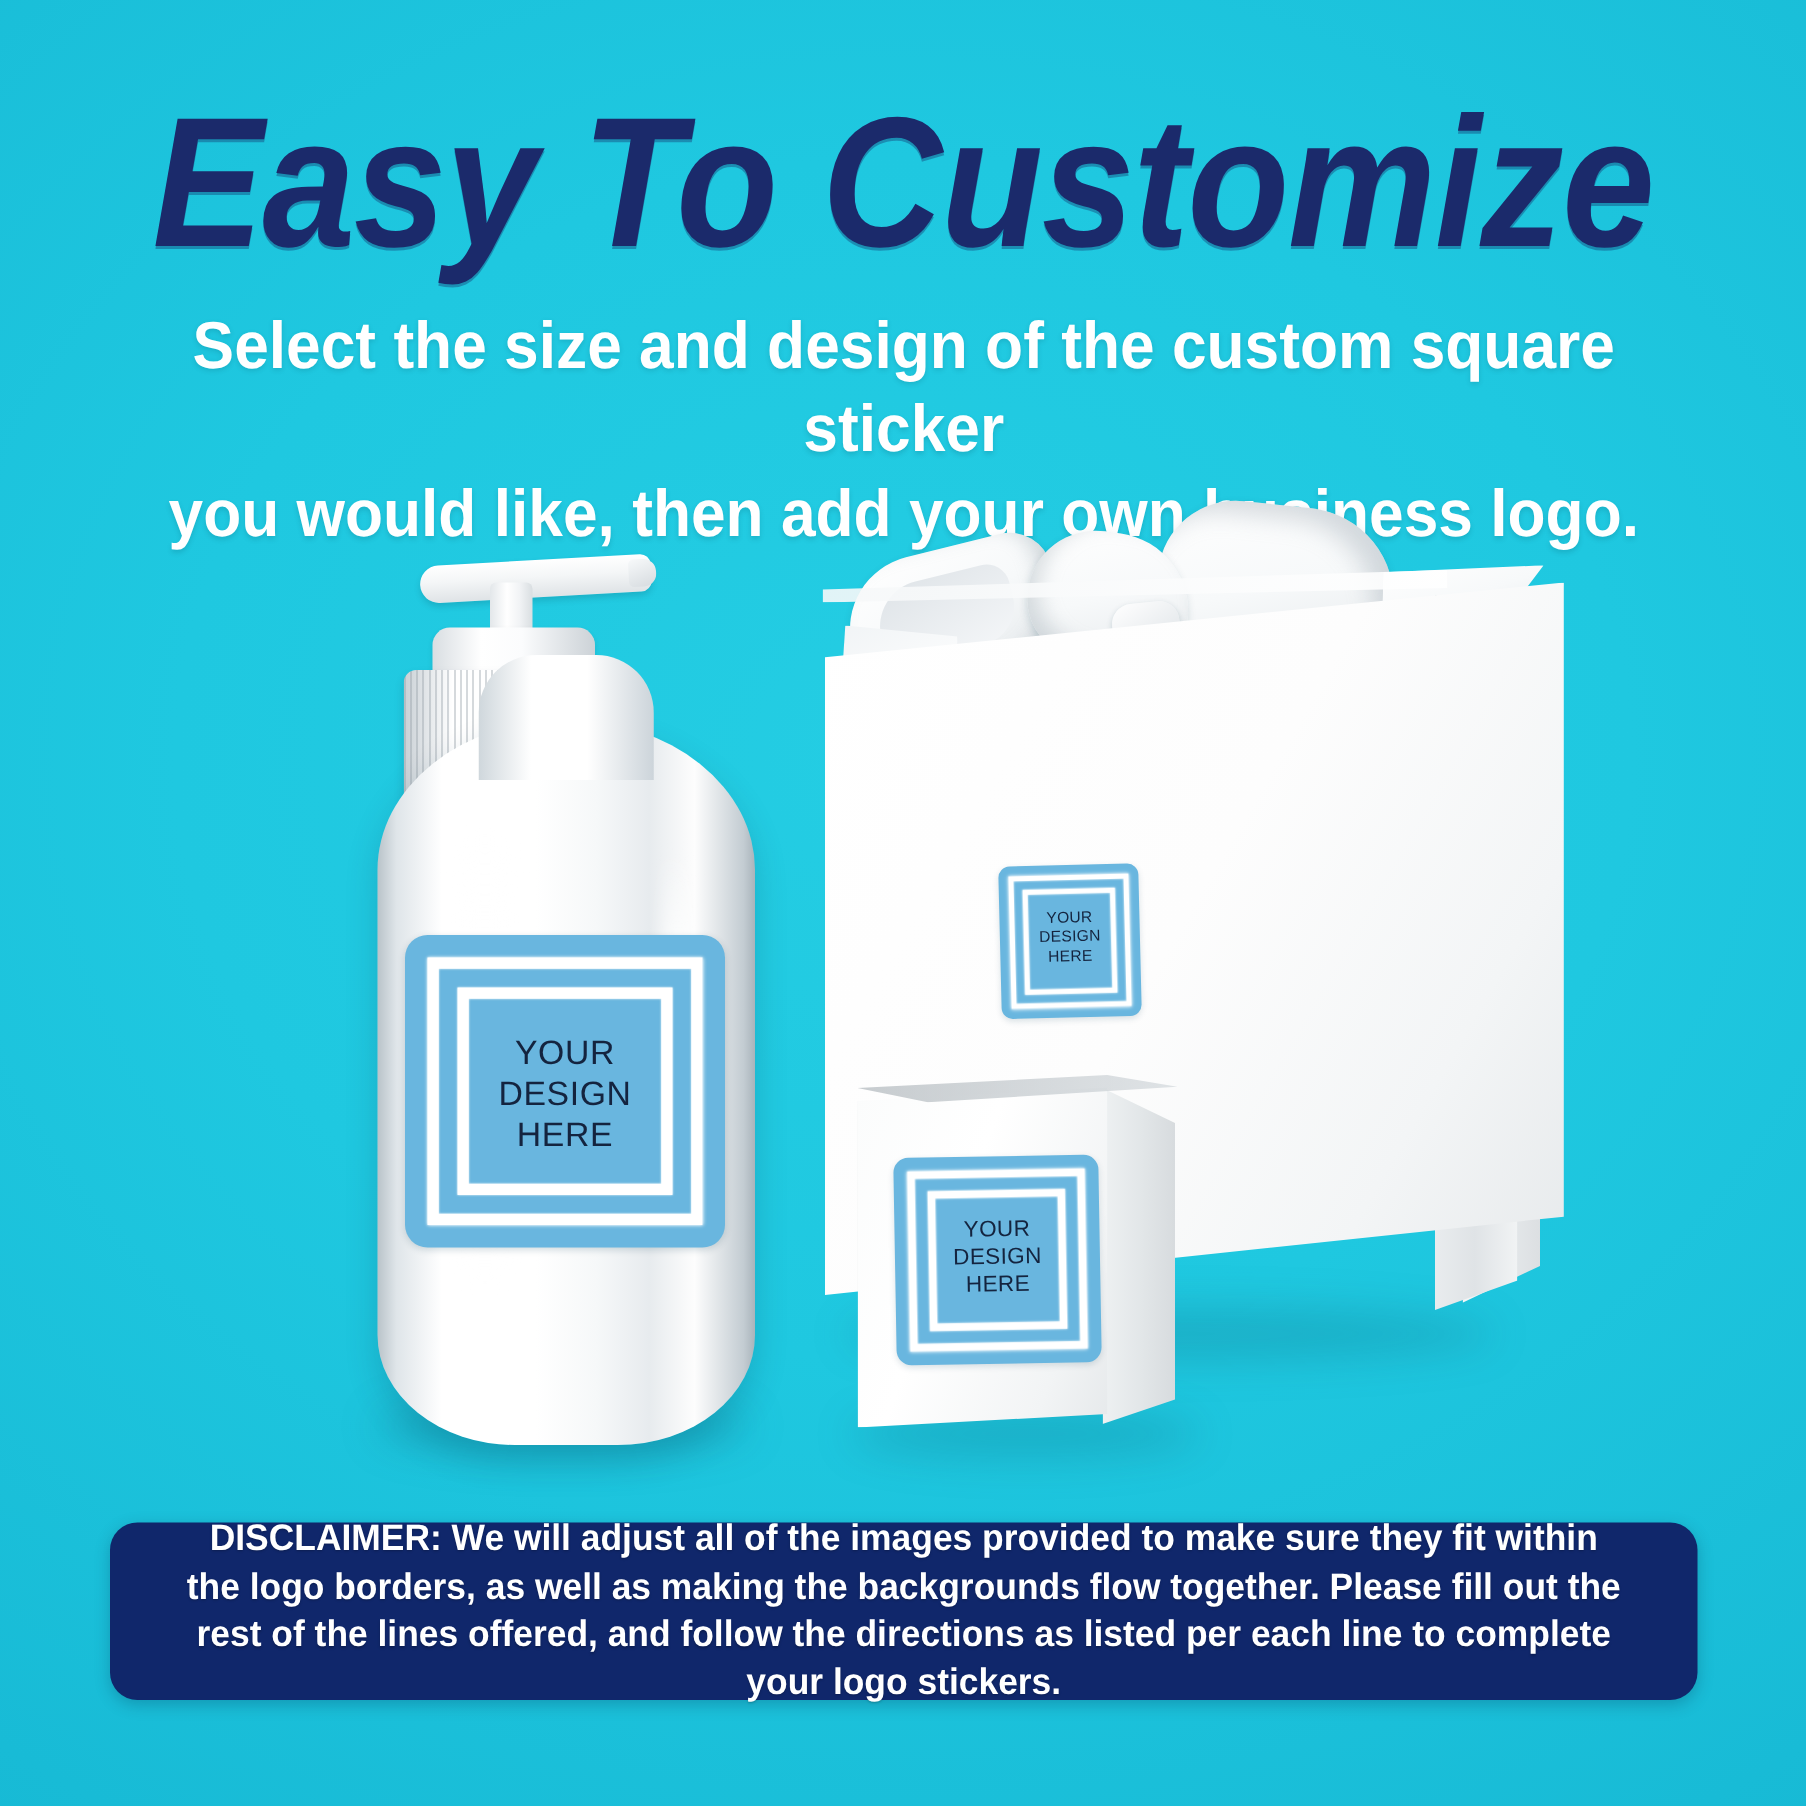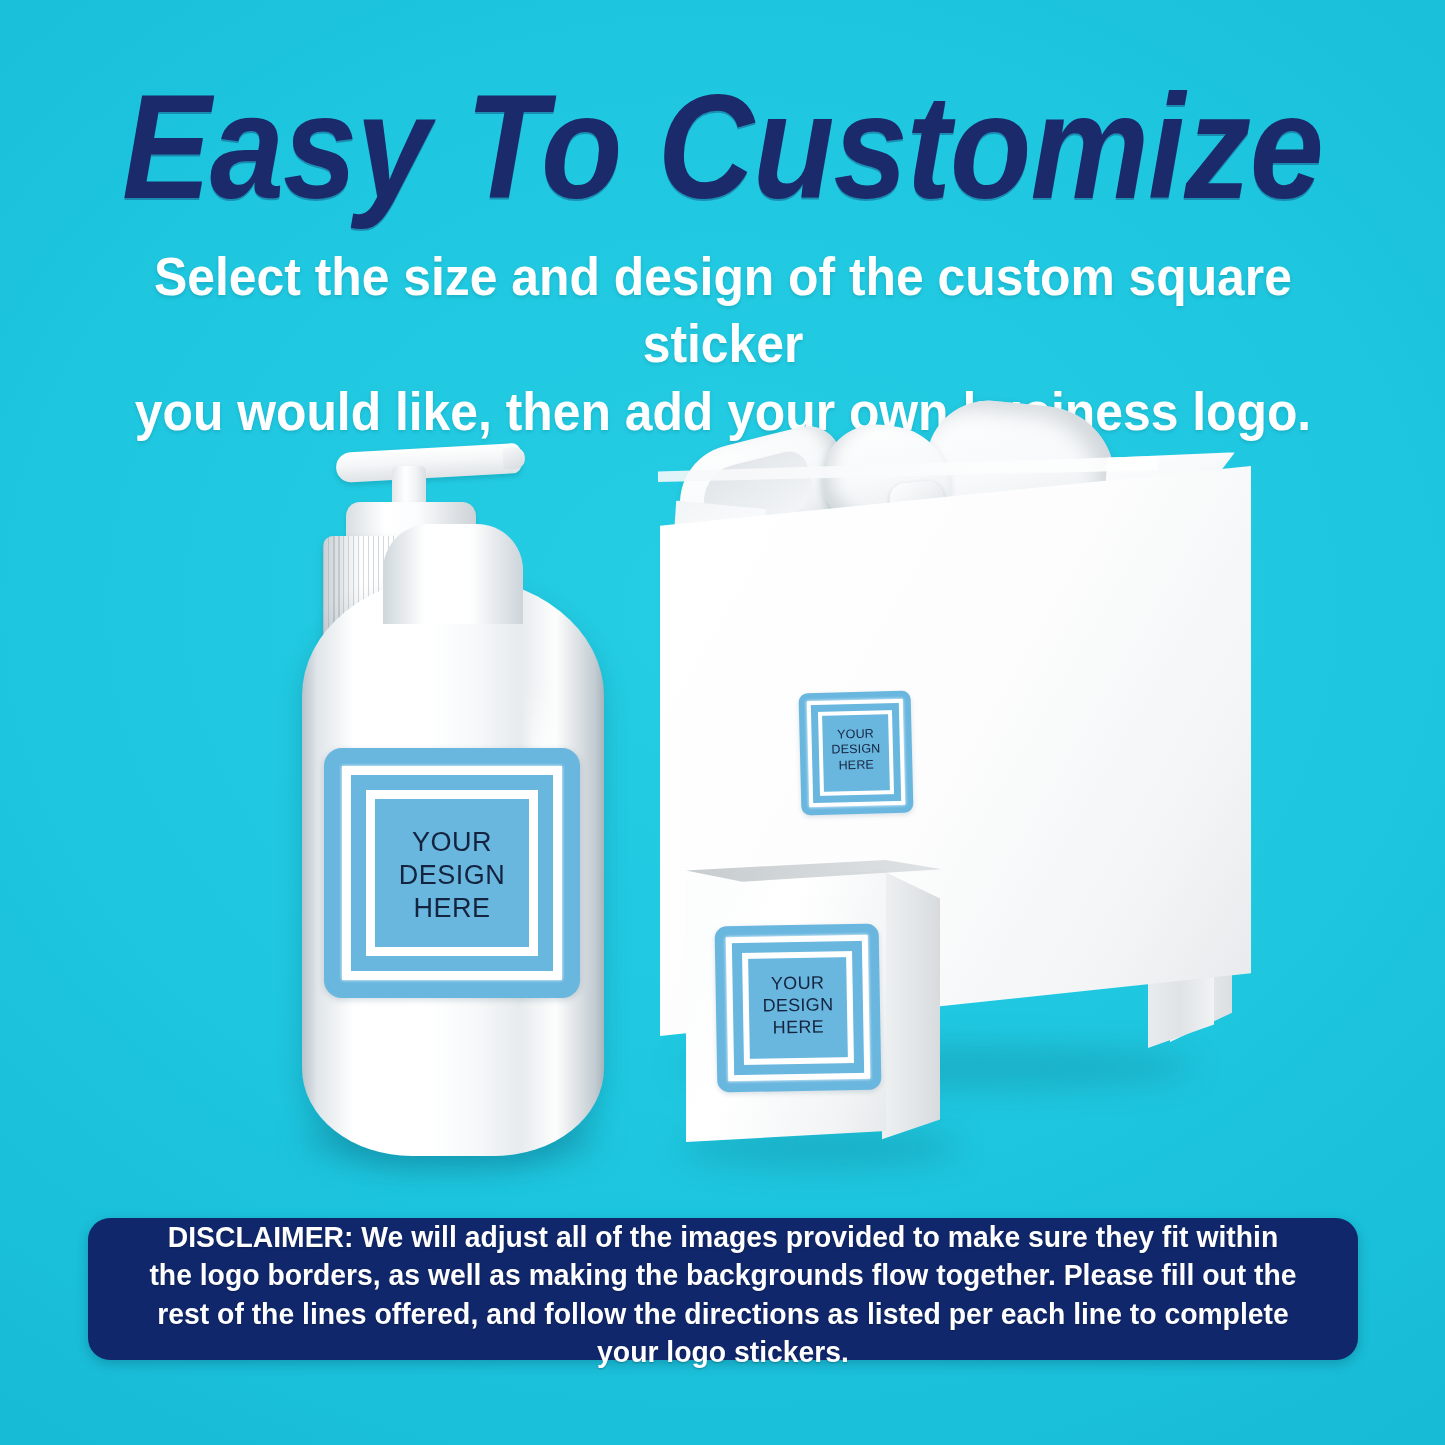--- a/index.html
+++ b/index.html
@@ -249,21 +249,21 @@
   
   .fr-outer, .fr-inner{
     filter:drop-shadow(0 0 .7px rgba(255,255,255,.9));
   }
 
   
   #disclaimer{
     position:absolute;left:88px;top:1218px;width:1270px;height:142px;
     background:#10276b;border-radius:22px;
     box-shadow:0 4px 12px rgba(0,45,70,.25);
-    display:flex;justify-content:center;
+    display:flex;align-items:center;justify-content:center;
   }
   #disclaimer .dtext{
     width:1200px;text-align:center;color:#ffffff;
     font-size:29.5px;line-height:1.30;font-weight:bold;
     transform:scaleX(.96);
     text-shadow:0 1px 2px rgba(0,0,0,.25);
   }
   #disclaimer .dlabel{font-weight:bold;}
 </style>
 </head>

